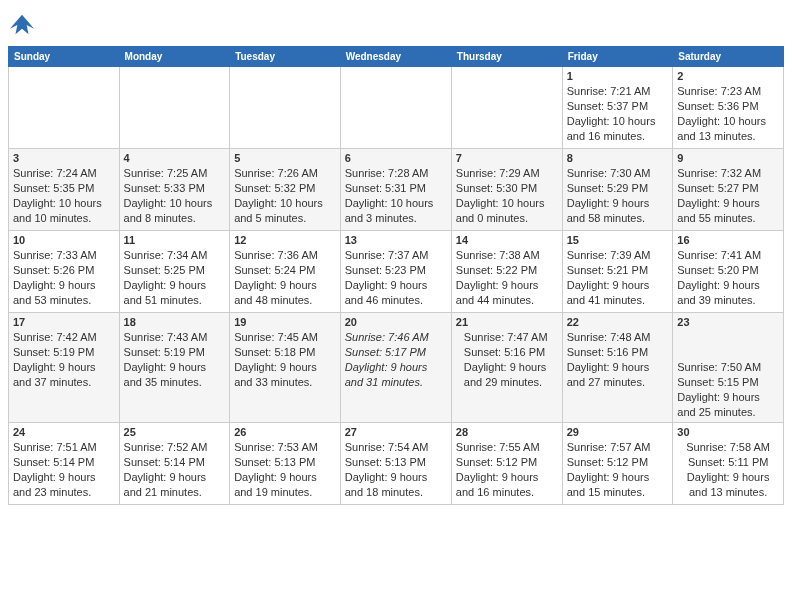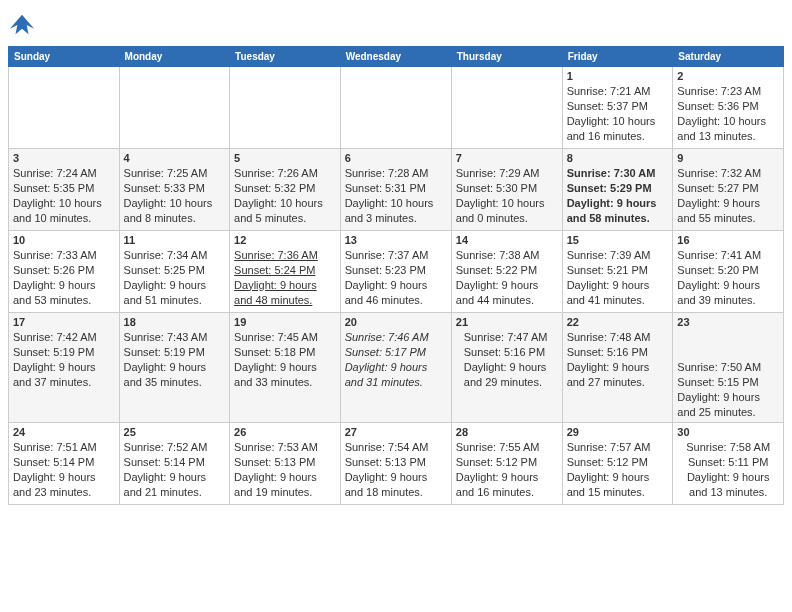--- a/index.html
+++ b/index.html
@@ -168,21 +168,21 @@
 Daylight: 10 hours and 3 minutes.</div>
           </td>
           <td>
             <span class="day-number">7</span>
             <div class="day-info" style="white-space: pre-line;">Sunrise: 7:29 AM
 Sunset: 5:30 PM
 Daylight: 10 hours and 0 minutes.</div>
           </td>
           <td>
             <span class="day-number">8</span>
-            <div class="day-info" style="white-space: pre-line; font-weight: bold;">Sunrise: 7:30 AM
+            <div class="day-info" style="white-space: pre-line;">Sunrise: 7:30 AM
 Sunset: 5:29 PM
 Daylight: 9 hours and 58 minutes.</div>
           </td>
           <td>
             <span class="day-number">9</span>
             <div class="day-info" style="white-space: pre-line;">Sunrise: 7:32 AM
 Sunset: 5:27 PM
 Daylight: 9 hours and 55 minutes.</div>
           </td>
         </tr>
@@ -194,21 +194,21 @@
 Daylight: 9 hours and 53 minutes.</div>
           </td>
           <td>
             <span class="day-number">11</span>
             <div class="day-info" style="white-space: pre-line;">Sunrise: 7:34 AM
 Sunset: 5:25 PM
 Daylight: 9 hours and 51 minutes.</div>
           </td>
           <td>
             <span class="day-number">12</span>
-            <div class="day-info" style="white-space: pre-line; text-decoration: underline;">Sunrise: 7:36 AM
+            <div class="day-info" style="white-space: pre-line;">Sunrise: 7:36 AM
 Sunset: 5:24 PM
 Daylight: 9 hours and 48 minutes.</div>
           </td>
           <td>
             <span class="day-number">13</span>
             <div class="day-info" style="white-space: pre-line;">Sunrise: 7:37 AM
 Sunset: 5:23 PM
 Daylight: 9 hours and 46 minutes.</div>
           </td>
           <td>

